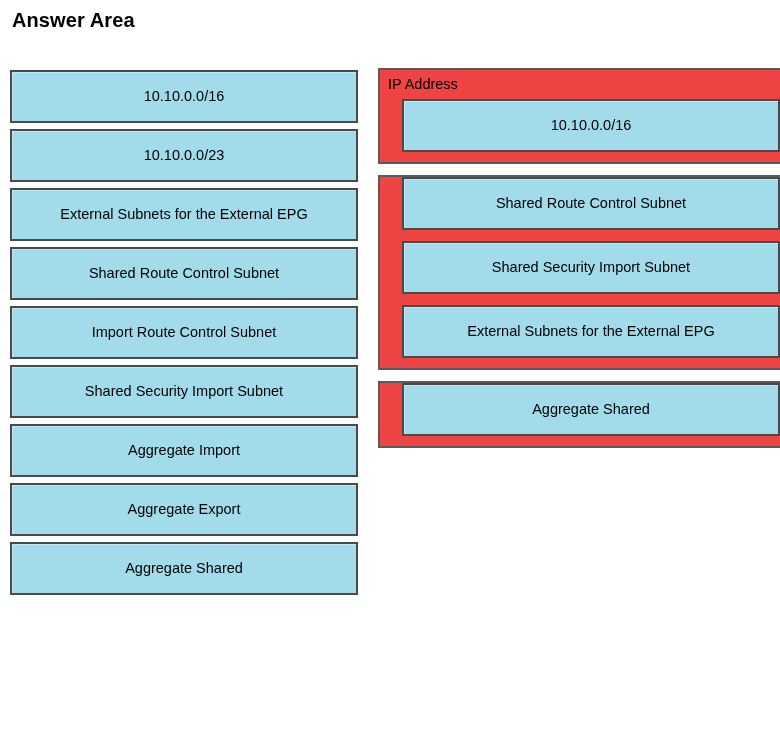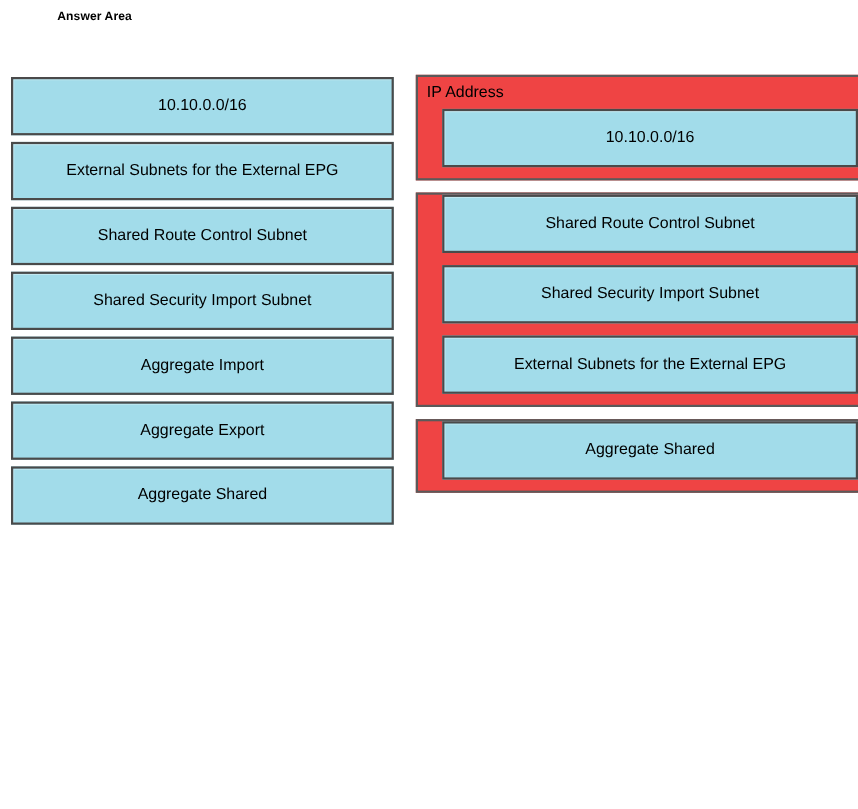--- a/index.html
+++ b/index.html
@@ -14,25 +14,24 @@
     font-family: "Liberation Sans", sans-serif;
     color: #000000;
     overflow: hidden;
   }
 
   
   .page-title {
     position: absolute;
     left: 12px;
     top: 9px;
-    font-size: 11px;
+    font-size: 20px;
     font-weight: bold;
     letter-spacing: 0.1px;
     color: #000000;
-    margin-left: 40px;
   }
 
   
   .source-column {
     position: absolute;
     left: 10px;
     top: 70px;
     width: 348px;
   }
   .tile {
@@ -99,22 +98,24 @@
   .panel--scope .panel-body .drop-tile { margin-bottom: 11px; }
   .panel--scope .panel-body .drop-tile:last-child { margin-bottom: 0; }
 </style>
 </head>
 <body>
 
 <div class="page-title">Answer Area</div>
 
 <div class="source-column">
   <div class="tile">10.10.0.0/16</div>
+  <div class="tile">10.10.0.0/23</div>
   <div class="tile">External Subnets for the External EPG</div>
   <div class="tile">Shared Route Control Subnet</div>
+  <div class="tile">Import Route Control Subnet</div>
   <div class="tile">Shared Security Import Subnet</div>
   <div class="tile">Aggregate Import</div>
   <div class="tile">Aggregate Export</div>
   <div class="tile">Aggregate Shared</div>
 </div>
 
 <div class="targets">
 
   <div class="panel panel--ip">
     <div class="panel-label">IP Address</div>

